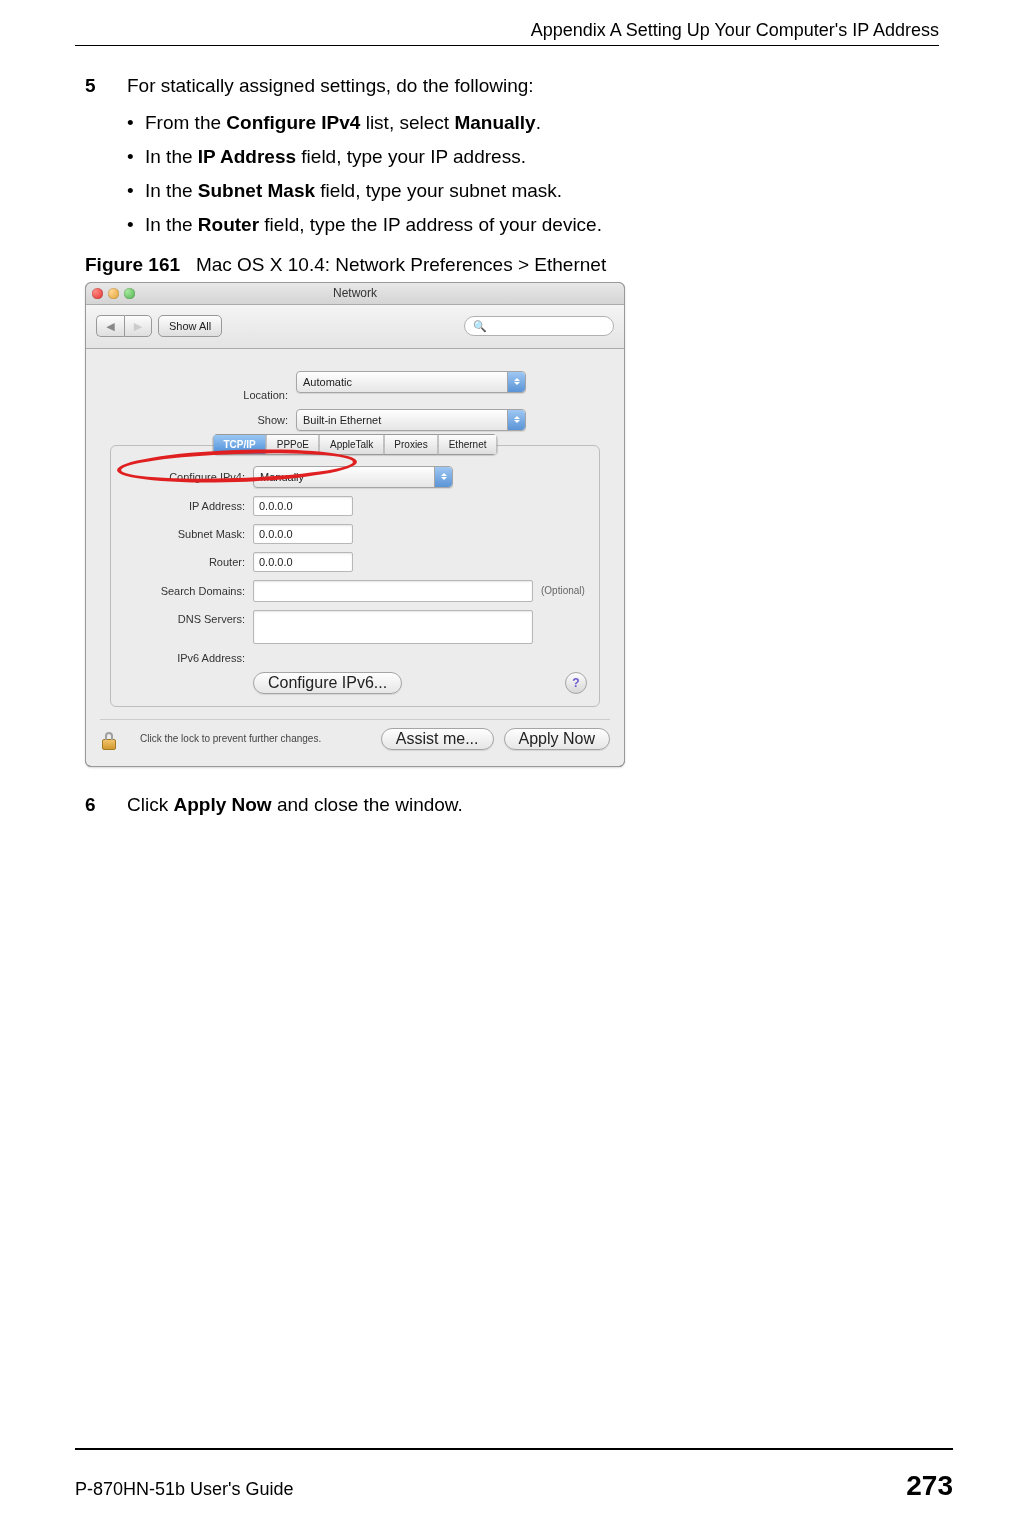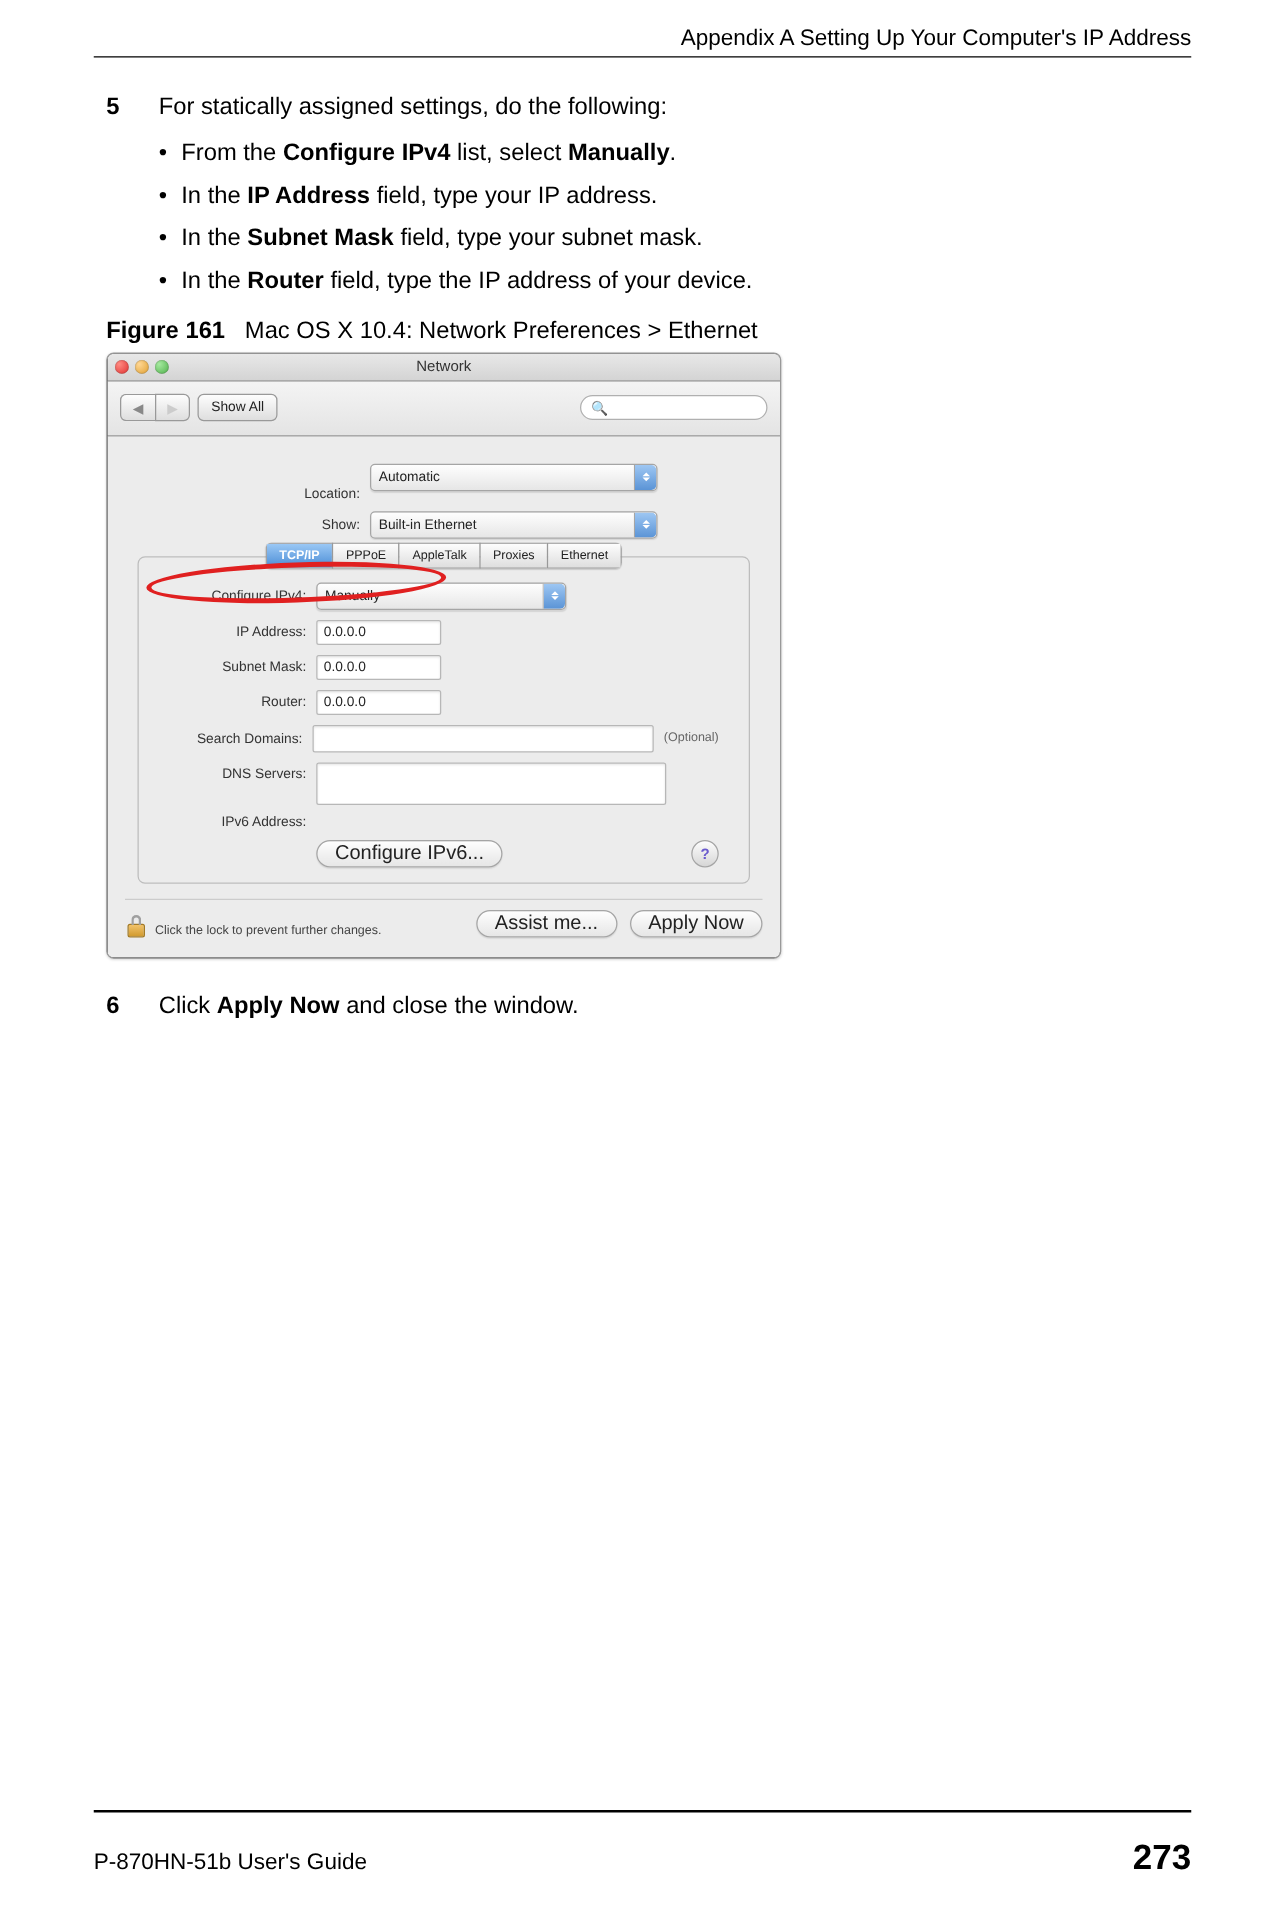--- a/index.html
+++ b/index.html
@@ -8,21 +8,21 @@
       height: 1524px;
       background: #fff;
       font-family: Georgia, 'Times New Roman', serif;
       color: #000;
       position: relative;
     }
     .header {
       position: absolute;
       top: 20px;
       left: 75px;
-      right: 75px;
+      right: 89px;
       border-bottom: 1.5px solid #000;
       padding-bottom: 4px;
     }
     .header-text {
       text-align: right;
       font-size: 18px;
       font-family: Arial, Helvetica, sans-serif;
     }
     .main {
       position: absolute;
@@ -180,21 +180,21 @@
       border-radius: 0 4px 4px 0;
       display: flex; flex-direction: column;
       align-items: center; justify-content: center;
       gap: 1px;
     }
     .popup-cap .arr { width: 0; height: 0; border-left: 3px solid transparent; border-right: 3px solid transparent; }
     .popup-cap .arr.up { border-bottom: 3px solid #fff; }
     .popup-cap .arr.dn { border-top: 3px solid #fff; }
     .tabbar-wrap {
       margin: 4px 10px 12px 10px;
-      padding: 14px 24px 12px 12px;
+      padding: 14px 12px 12px 12px;
       border: 1px solid #bdbdbd;
       border-radius: 6px;
       position: relative;
       background: #ececec;
     }
     .tabs {
       position: absolute;
       top: -12px;
       left: 50%;
       transform: translateX(-50%);
@@ -259,22 +259,22 @@
     }
     .bottom-row {
       display: flex;
       align-items: center;
       margin-top: 10px;
       padding-top: 8px;
       border-top: 1px solid #ccc;
     }
     .lock-area {
       display: flex;
-      align-items: flex-end;
-      gap: 6px;
+      align-items: center;
+      gap: 22px;
     }
     .lock-icon {
       width: 18px; height: 22px;
       display: flex; align-items: flex-end; justify-content: center;
     }
     .lock-body {
       width: 14px; height: 11px; background: linear-gradient(#f2c36b,#d19a2e);
       border: 1px solid #a37a24; border-radius: 2px; position: relative;
     }
     .lock-sh {

